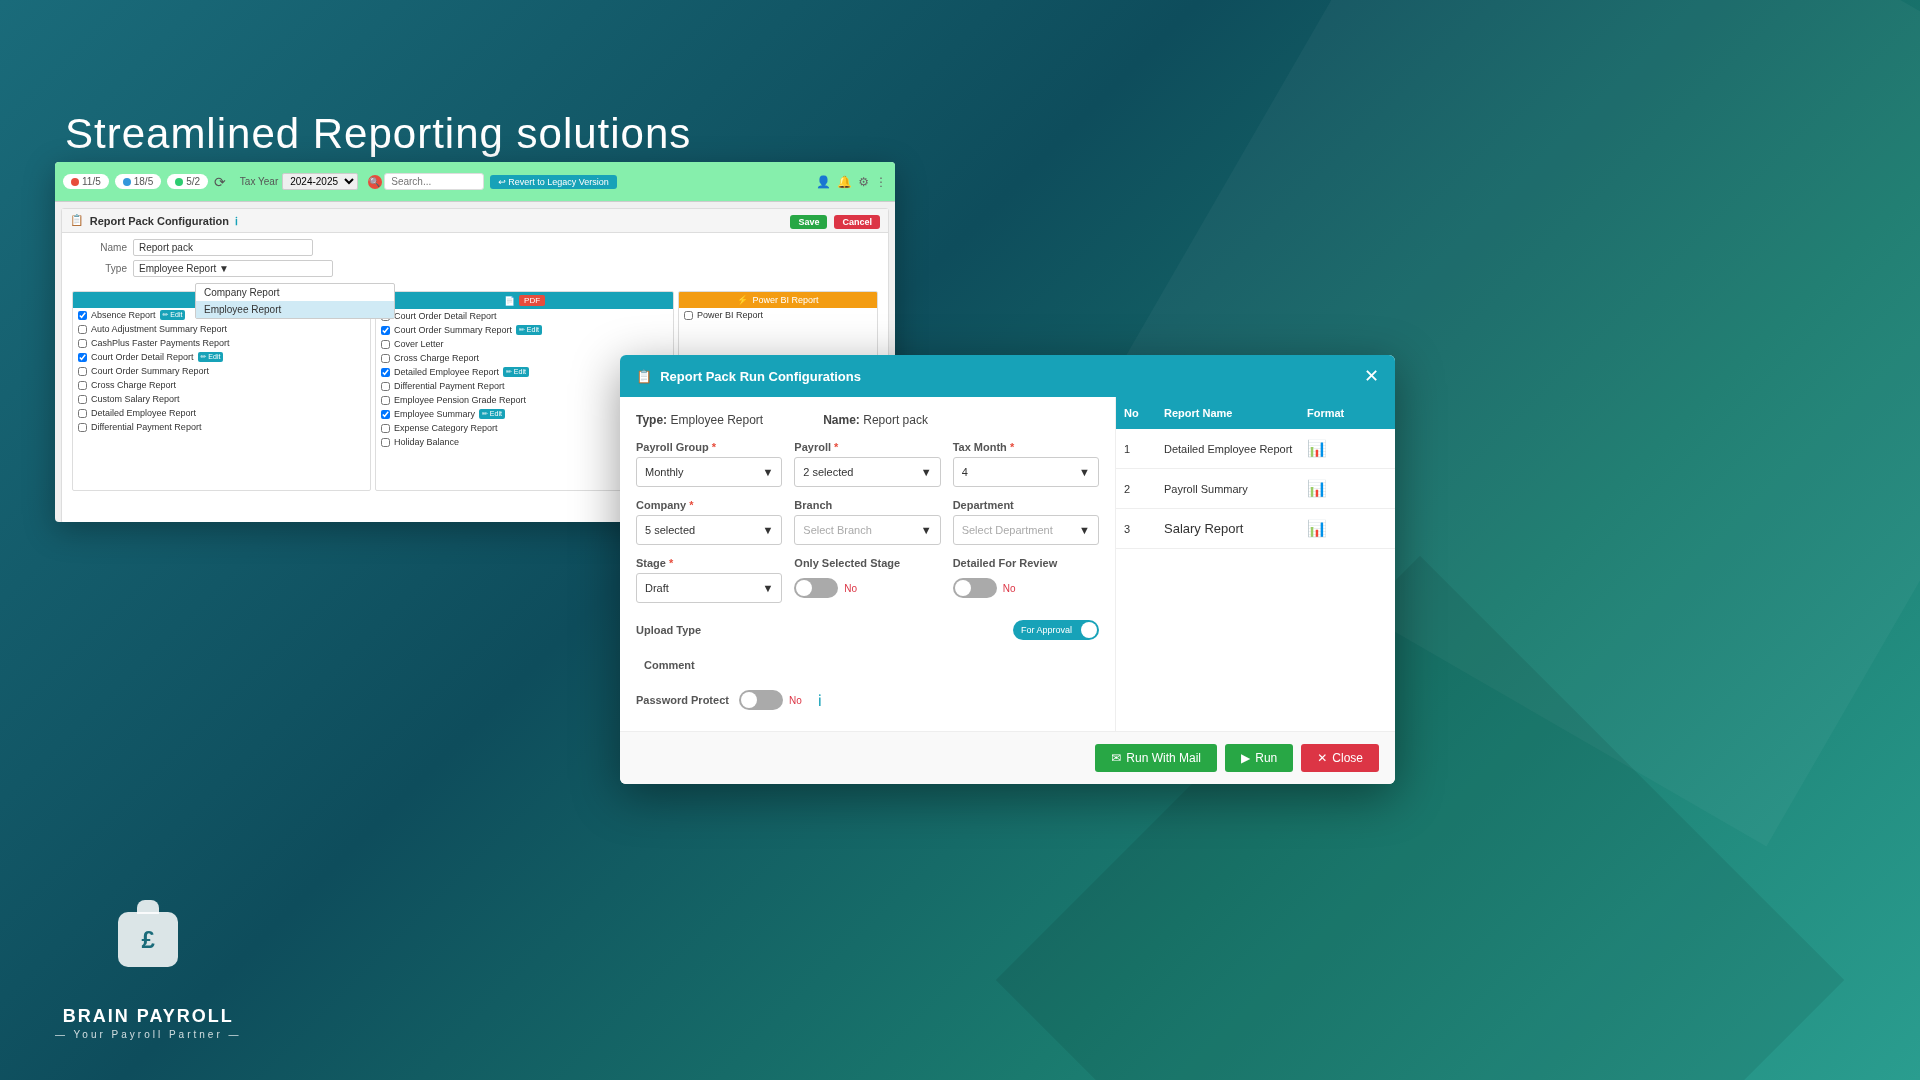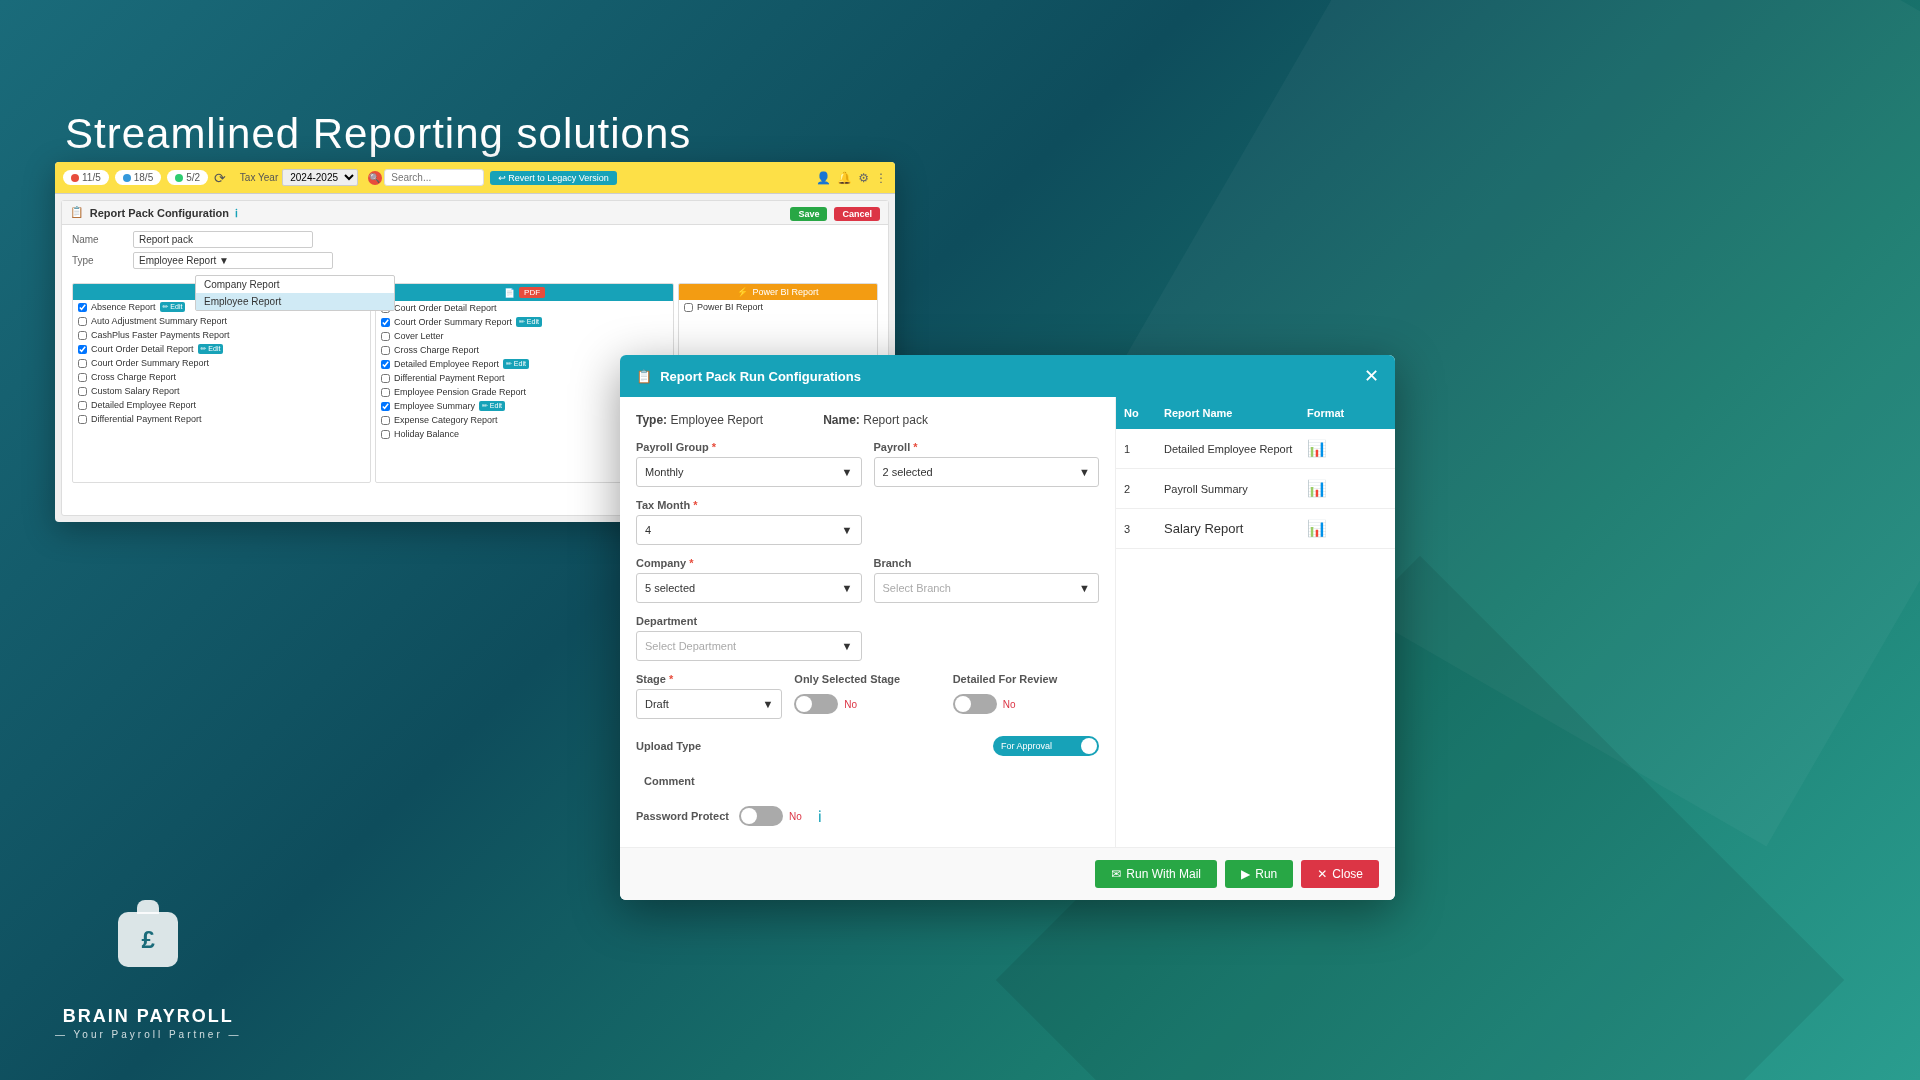--- a/index.html
+++ b/index.html
@@ -47,22 +47,22 @@
       width: 840px;
       height: 360px;
       background: #f0f0f0;
       border-radius: 4px;
       overflow: hidden;
       box-shadow: 0 8px 32px rgba(0,0,0,0.3);
     }
 
     
     .nav-bar {
-      background: #fde047;
-      height: 32px;
+      background: #86efac;
+      height: 40px;
       display: flex;
       align-items: center;
       padding: 0 8px;
       gap: 6px;
       border-bottom: 1px solid #ccc;
     }
     .nav-tab {
       background: white;
       border-radius: 10px;
       padding: 2px 8px;
@@ -150,21 +150,21 @@
     }
     .field-row {
       display: flex;
       align-items: center;
       margin-bottom: 4px;
       gap: 6px;
     }
     .field-label {
       color: #666;
       width: 55px;
-      text-align: left;
+      text-align: right;
       font-size: 10px;
     }
     .field-input {
       background: #fff;
       border: 1px solid #ccc;
       border-radius: 2px;
       padding: 2px 5px;
       font-size: 10px;
       width: 180px;
       color: #333;
@@ -284,21 +284,21 @@
     }
     .dialog-meta {
       display: flex;
       gap: 60px;
       margin-bottom: 14px;
       font-size: 12px;
       color: #444;
     }
     .dialog-grid {
       display: grid;
-      grid-template-columns: 1fr 1fr;
+      grid-template-columns: 1fr 1fr 1fr;
       gap: 12px;
       margin-bottom: 12px;
     }
     .form-group {
       display: flex;
       flex-direction: column;
       gap: 4px;
     }
     .form-label {
       font-size: 11px;
@@ -826,21 +826,21 @@
             </div>
             <span class="toggle-label no">No</span>
           </div>
         </div>
       </div>
 
 
       <div class="upload-row">
         <label class="form-label">Upload Type</label>
         <div class="toggle-group">
-          <div class="toggle on-teal" style="width:106px; border-radius:10px;">
+          <div class="toggle on-teal" style="width:86px; border-radius:10px;">
             <div class="toggle-knob" style="right:2px;"></div>
             <span style="color:white;font-size:9px;position:absolute;left:8px;">For Approval</span>
           </div>
         </div>
       </div>
 
       <div class="full-row">
         <label class="form-label">Comment</label>
       </div>
 

